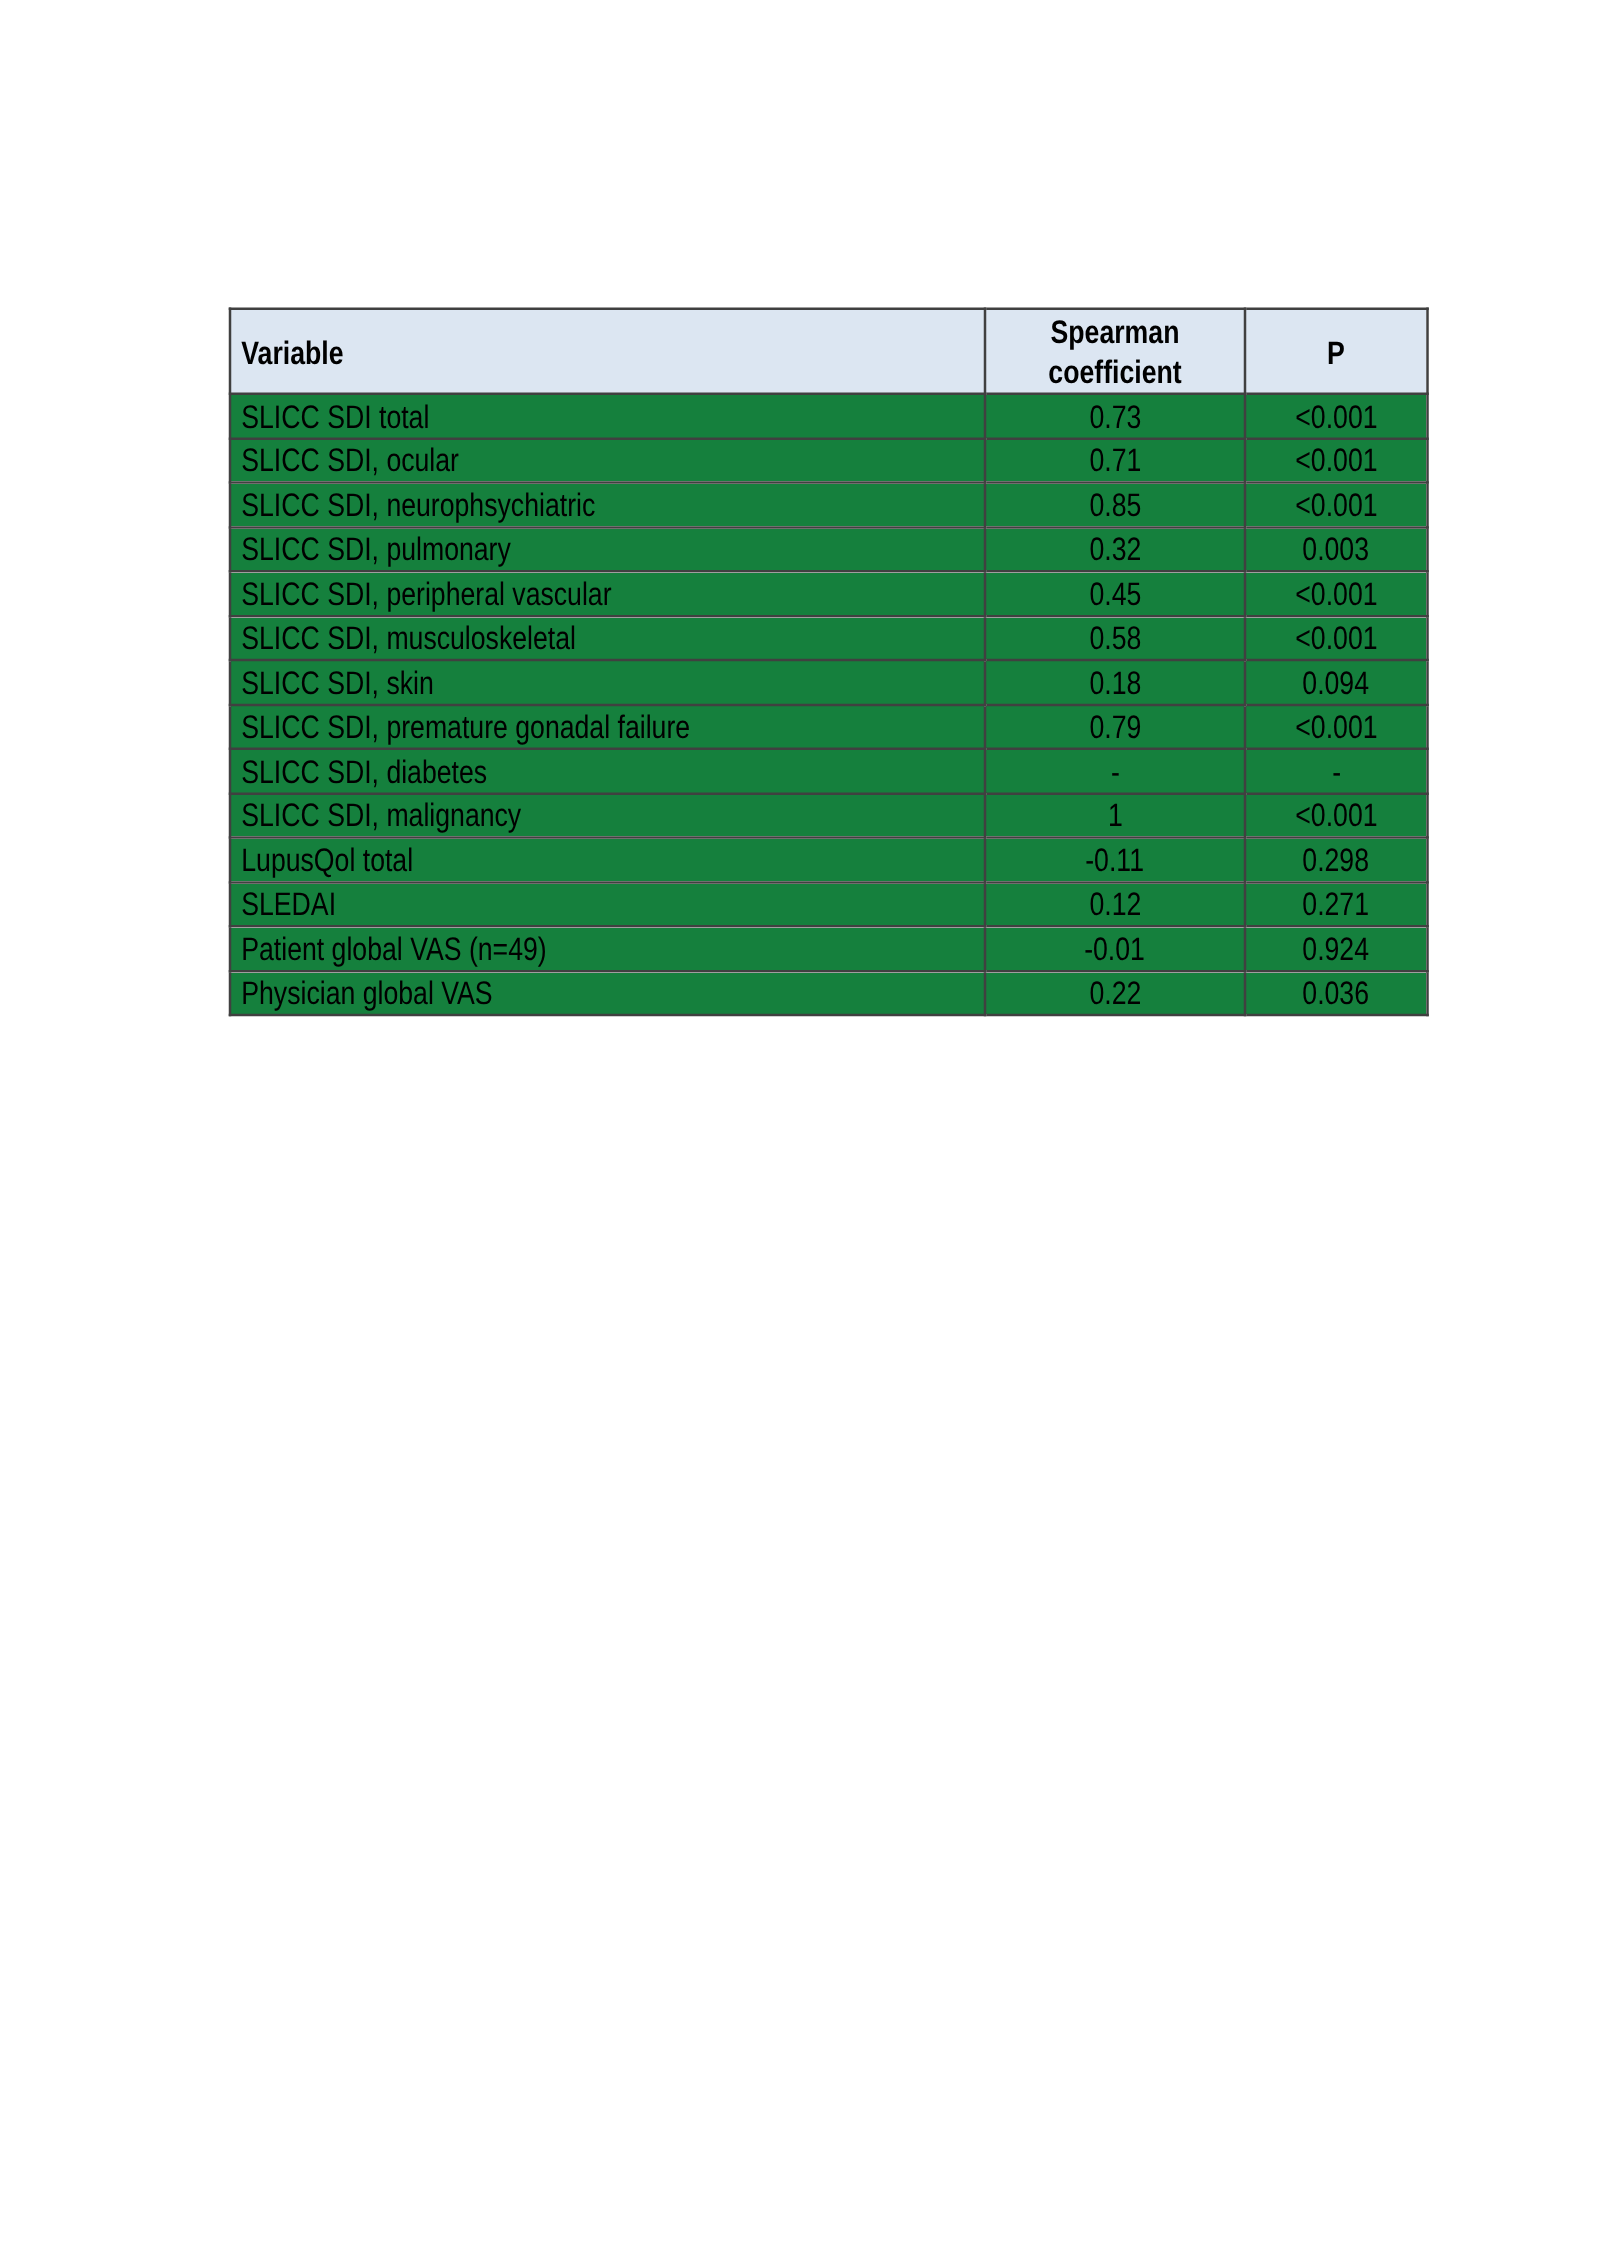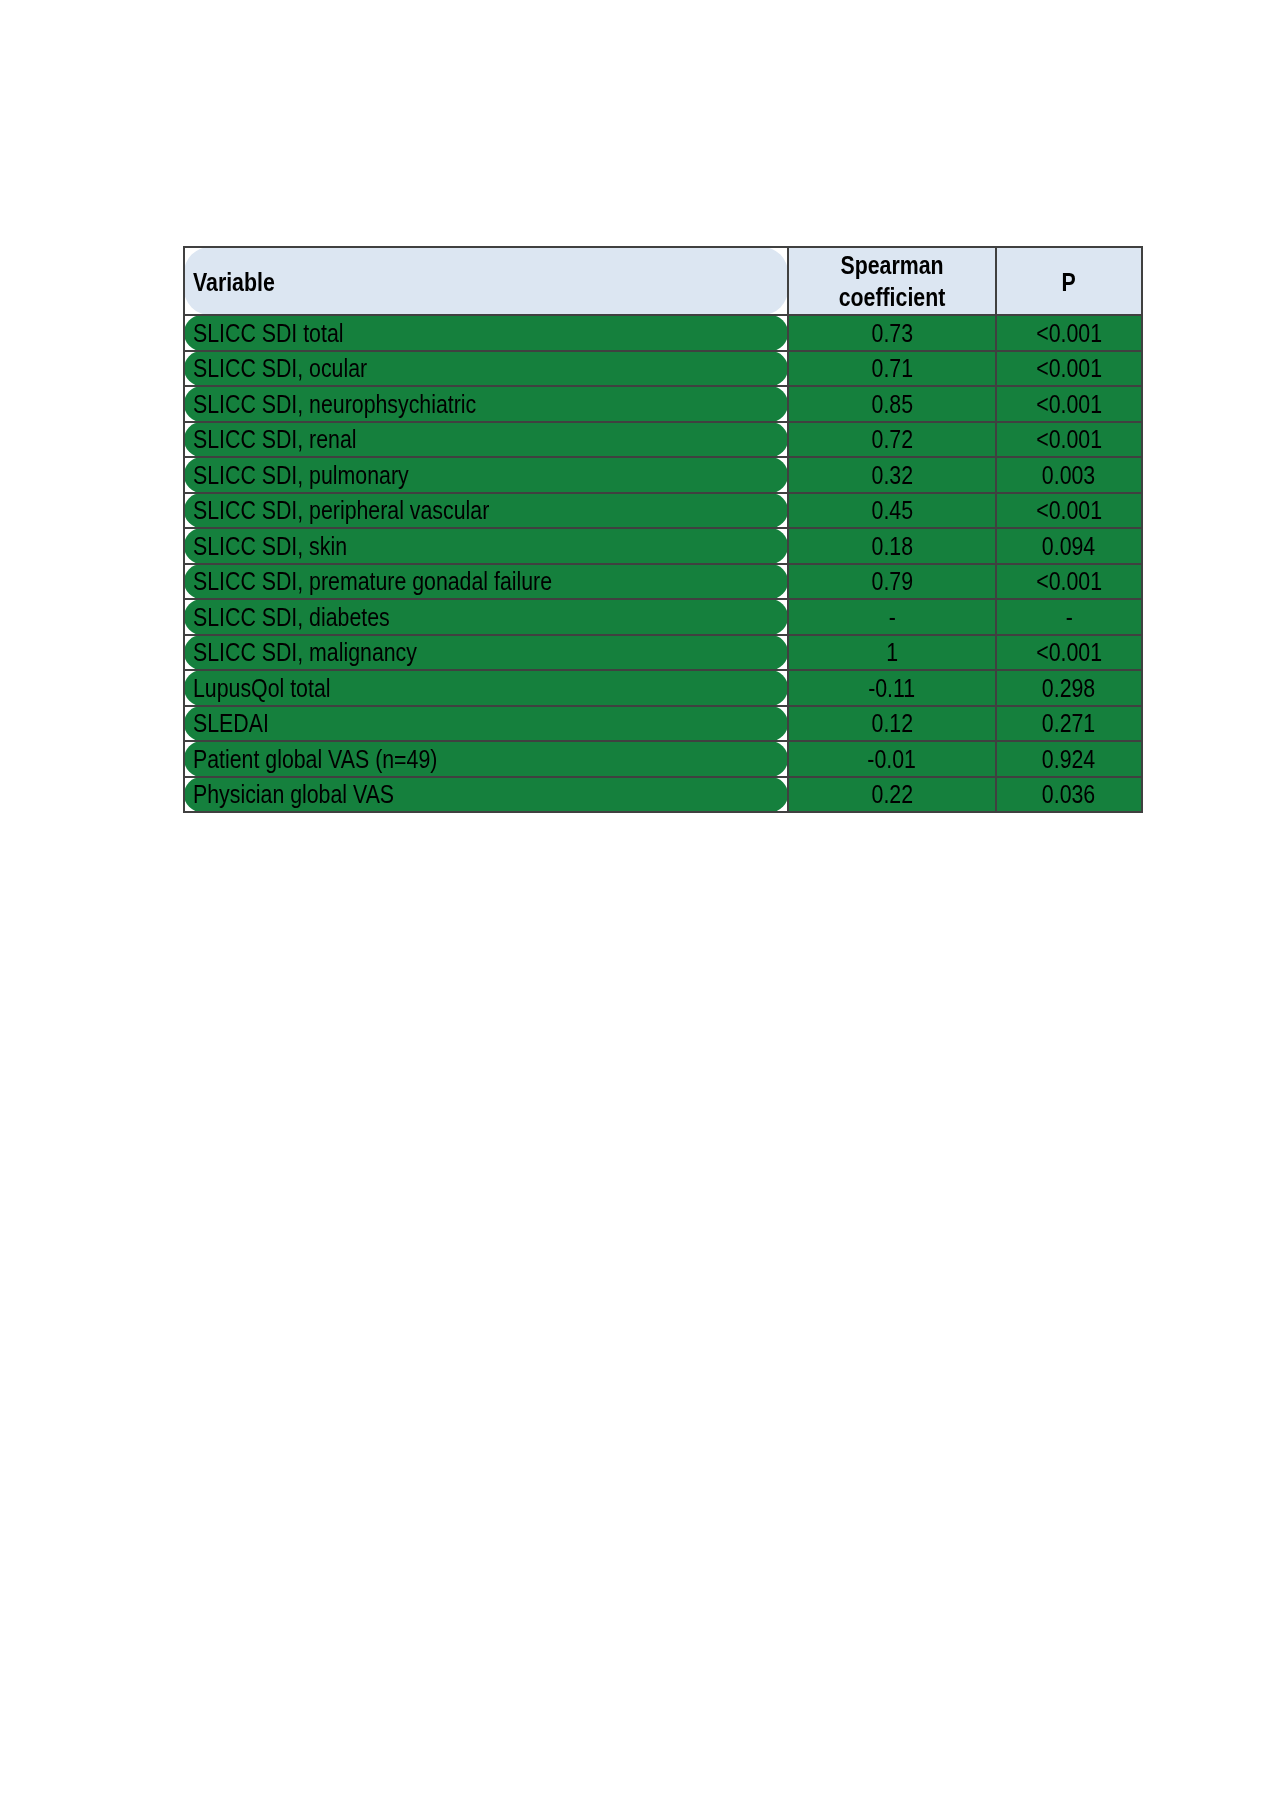--- a/index.html
+++ b/index.html
@@ -44,21 +44,20 @@
     white-space: normal;
     line-height: 1.25;
   }
   .corr-table tbody td {
     height: 33.5px;
     background: #15803d;
   }
   .cell-left {
     text-align: left;
     padding: 0 8px;
-    border-radius: 26px;
   }
   .cell-center {
     text-align: center;
     padding: 0 4px;
   }
   
   .tx {
     display: inline-block;
     transform: scaleX(0.82);
     vertical-align: middle;
@@ -101,40 +100,40 @@
       <td class="cell-center"><span class="tx">0.71</span></td>
       <td class="cell-center"><span class="tx">&lt;0.001</span></td>
     </tr>
 
     <tr>
       <td class="cell-left"><span class="tx">SLICC SDI, neurophsychiatric</span></td>
       <td class="cell-center"><span class="tx">0.85</span></td>
       <td class="cell-center"><span class="tx">&lt;0.001</span></td>
     </tr>
 
-    <tr>
-      <td class="cell-left"><span class="tx">SLICC SDI, renal</span></td>
-      <td class="cell-center"><span class="tx">0.72</span></td>
-      <td class="cell-center"><span class="tx">&lt;0.001</span></td>
-    </tr>
 
     <tr>
       <td class="cell-left"><span class="tx">SLICC SDI, pulmonary</span></td>
       <td class="cell-center"><span class="tx">0.32</span></td>
       <td class="cell-center"><span class="tx">0.003</span></td>
     </tr>
 
 
     <tr>
       <td class="cell-left"><span class="tx">SLICC SDI, peripheral vascular</span></td>
       <td class="cell-center"><span class="tx">0.45</span></td>
       <td class="cell-center"><span class="tx">&lt;0.001</span></td>
     </tr>
 
 
+    <tr>
+      <td class="cell-left"><span class="tx">SLICC SDI, musculoskeletal</span></td>
+      <td class="cell-center"><span class="tx">0.58</span></td>
+      <td class="cell-center"><span class="tx">&lt;0.001</span></td>
+    </tr>
 
     <tr>
       <td class="cell-left"><span class="tx">SLICC SDI, skin</span></td>
       <td class="cell-center"><span class="tx">0.18</span></td>
       <td class="cell-center"><span class="tx">0.094</span></td>
     </tr>
 
     <tr>
       <td class="cell-left"><span class="tx">SLICC SDI, premature gonadal failure</span></td>
       <td class="cell-center"><span class="tx">0.79</span></td>

